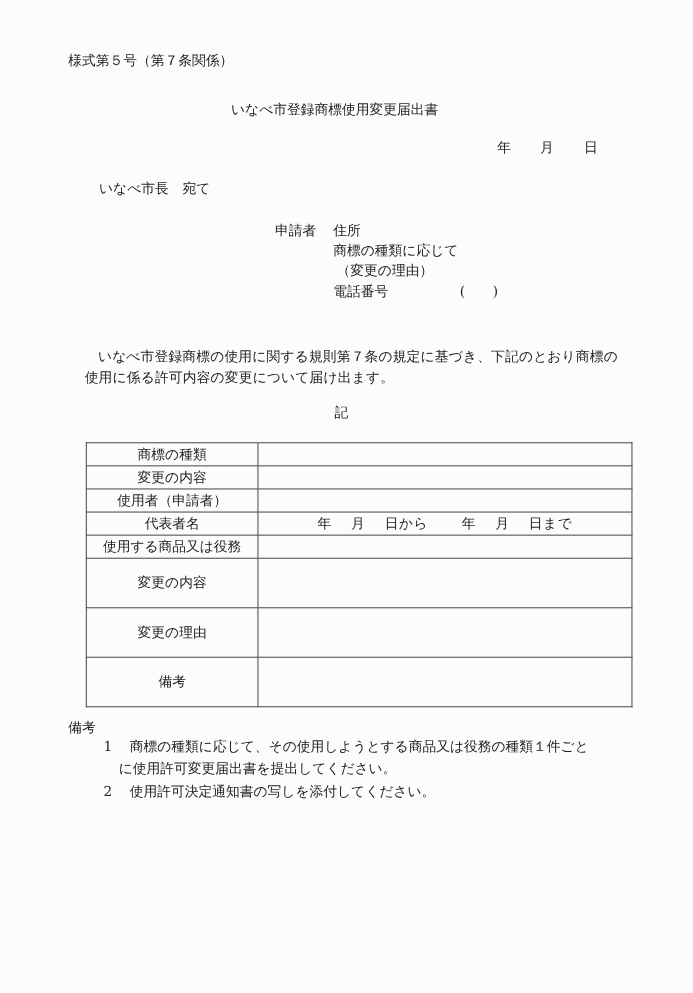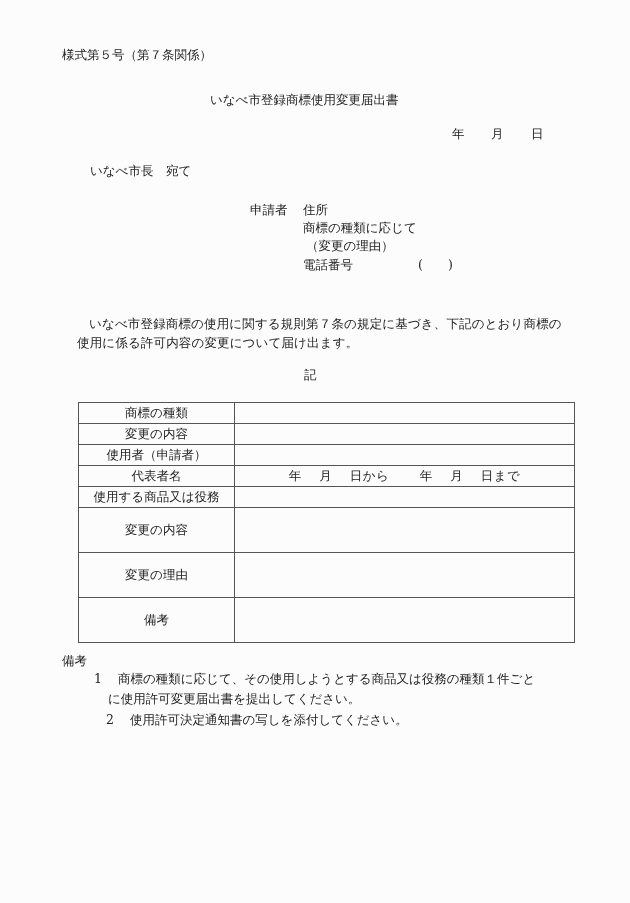--- a/index.html
+++ b/index.html
@@ -46,21 +46,21 @@
       line-height: 1;
     }
     table.form-table col.c1 { width: 156px; }
     table.form-table col.c2 { width: 340px; }
     .r-s { height: 21px; }
     .r-l { height: 45px; }
     .period { letter-spacing: 0.5px; margin-left: 40px; }
     .notes-heading { left: 62px; top: 655px; }
     .note1 { left: 94px; top: 673px; }
     .note1b { left: 108px; top: 693px; }
-    .note2 { left: 94px; top: 714px; margin-left: 12px; }
+    .note2 { left: 94px; top: 714px; }
     .num { display: inline-block; width: 24px; }
   </style>
 </head>
 <body>
 
 <div class="abs form-number">様式第５号（第７条関係）</div>
 <div class="abs doc-title">いなべ市登録商標使用変更届出書</div>
 
 <div class="abs date-y">年</div>
 <div class="abs date-m">月</div>

